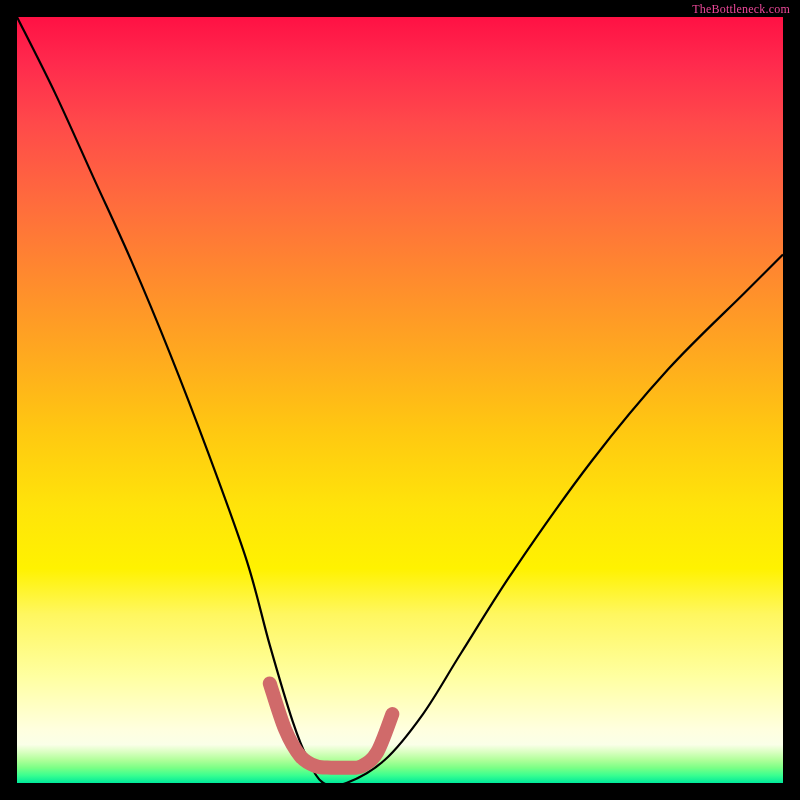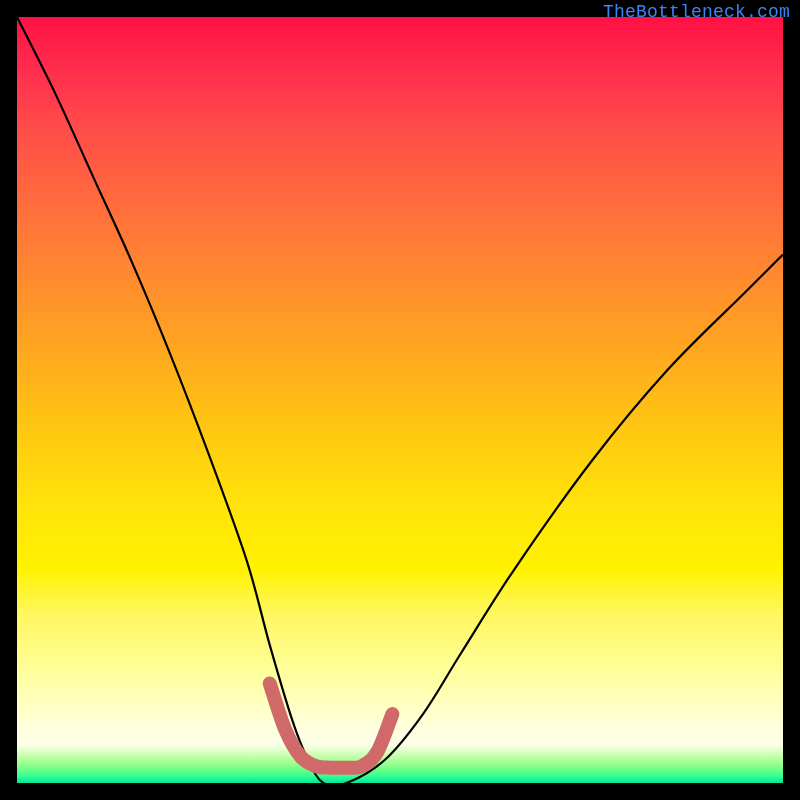--- a/index.html
+++ b/index.html
@@ -48,23 +48,23 @@
     position: absolute;
     left: 0;
     top: 0;
     width: 766px;
     height: 766px;
   }
   .watermark {
     position: absolute;
     top: 2px;
     right: 10px;
-    font-family: Liberation Mono, monospace;
-    font-size: 18px;
-    color: #3b82f6;
+    font-family: Liberation Serif, serif;
+    font-size: 12px;
+    color: #ec4899;
     letter-spacing: 0.2px;
     user-select: none;
   }
 </style>
 </head>
 <body>
 
 <div class="chart-container">
   <div class="plot-area">
     <svg class="curve-svg" viewBox="0 0 766 766" preserveAspectRatio="none">

